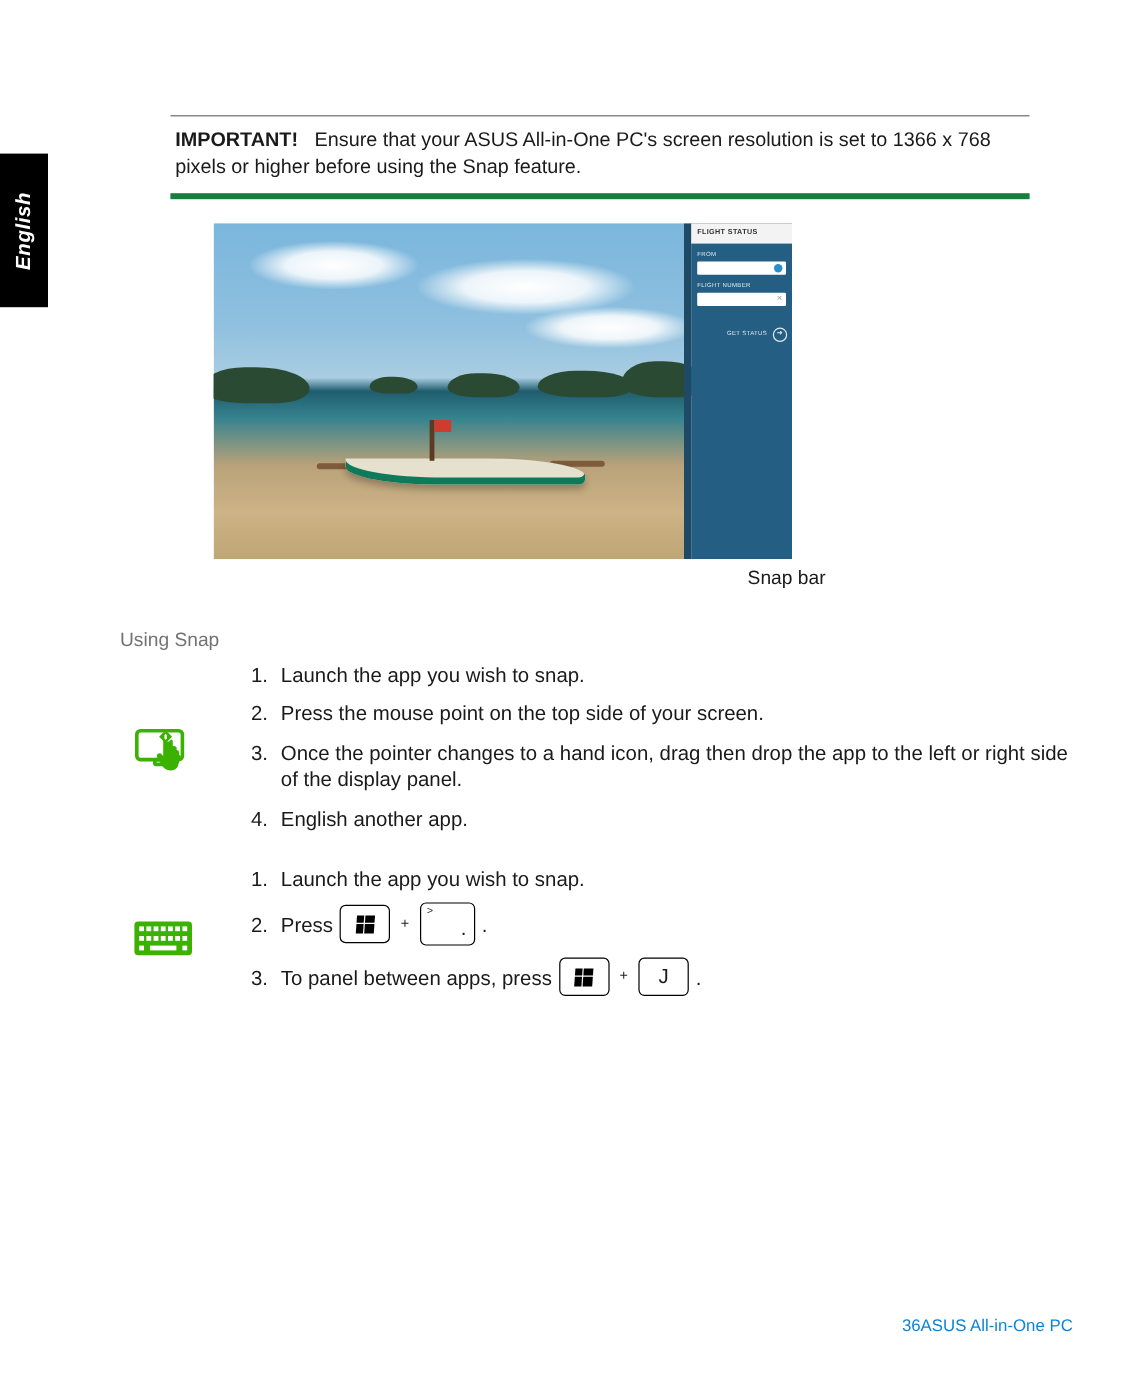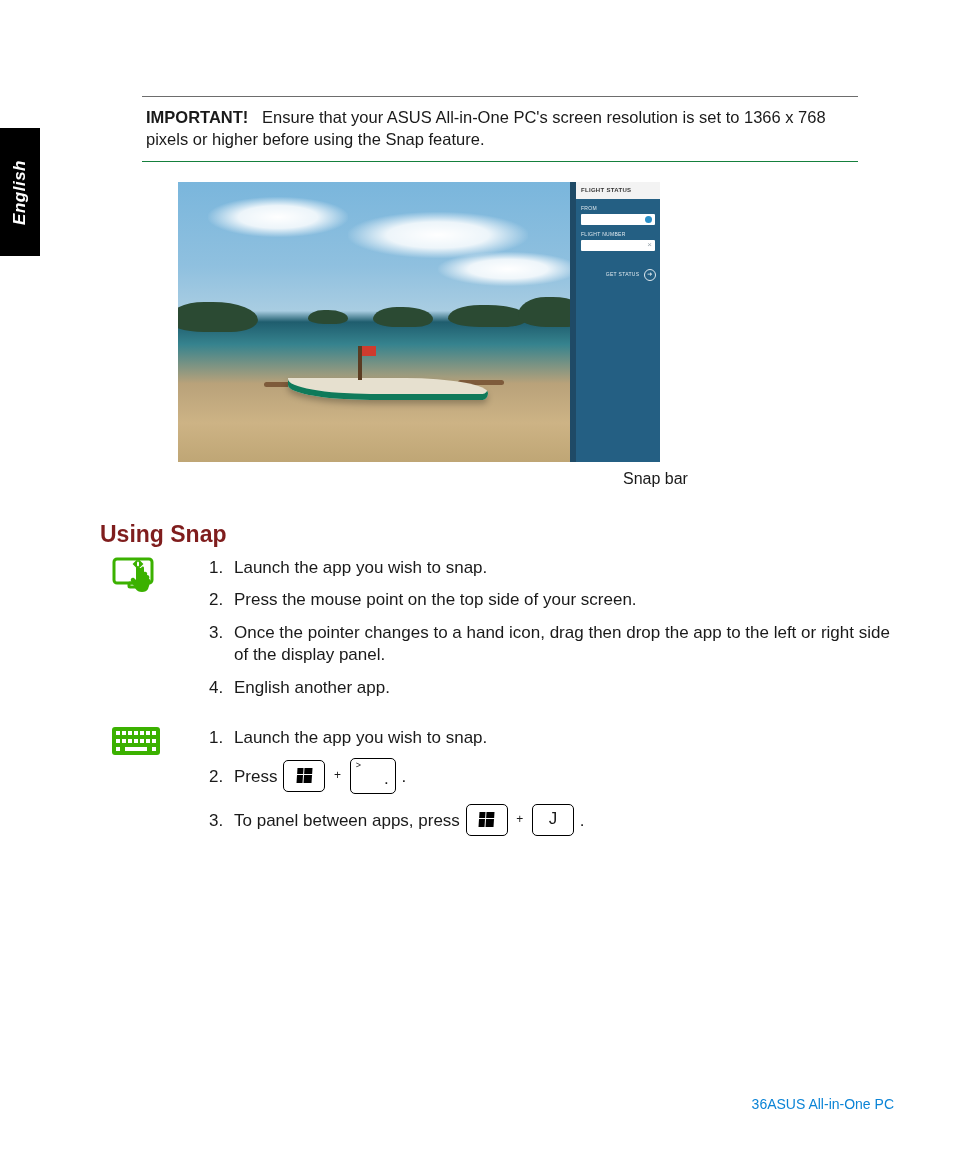--- a/index.html
+++ b/index.html
@@ -2,21 +2,21 @@
 <html><head>
 <meta charset="utf-8">
 <style>
   html,body{margin:0;padding:0;background:#fff;color:#1a1a1a;font-family:"Segoe UI","Myriad Pro","Helvetica Neue",Arial,sans-serif;font-size:17px;line-height:1.32}
   .page{position:relative;width:954px;height:1155px}
   .lang-tab{position:absolute;left:0;top:128px;width:40px;height:128px;background:#000;color:#fff;display:flex;align-items:center;justify-content:center}
   .lang-tab span{writing-mode:vertical-rl;transform:rotate(180deg);font-weight:700;font-style:italic;font-size:17px;letter-spacing:.5px}
   .content{position:absolute;left:100px;top:96px;width:800px}
   h2.sec{color:#0b84d6;font-weight:700;font-size:26px;margin:0 0 10px 0}
   .intro{margin:0 0 16px 0}
-  .note{margin:0 42px 20px 42px;border-top:1px solid #6d6d6d;border-bottom:1px solid #15803d;padding:10px 4px 10px 4px;font-size:16.5px}
+  .note{margin:0 42px 20px 42px;border-top:1px solid #6d6d6d;border-bottom:5px solid #15803d;padding:10px 4px 10px 4px;font-size:16.5px}
   .note b{font-weight:700}
   .figwrap{margin-left:78px}
   .fig{width:482px;height:280px;position:relative;overflow:hidden}
   
   .photo{position:absolute;left:0;top:0;width:392px;height:100%;background:linear-gradient(#7ab6dc 0%, #8fc0df 30%, #a9cde2 46%, #1f5d6e 50%, #36838e 58%, #b9a27a 72%, #cdb385 86%, #bfa675 100%)}
   .cloud{position:absolute;background:radial-gradient(ellipse at center,#fff 0%,rgba(255,255,255,.85) 40%,rgba(255,255,255,0) 72%)}
   .c1{left:30px;top:15px;width:140px;height:40px}
   .c2{left:170px;top:30px;width:180px;height:46px}
   .c3{left:260px;top:70px;width:140px;height:34px}
   .island{position:absolute;background:#2b4a33;border-radius:40% 50% 30% 40%/60% 60% 40% 40%}
@@ -35,23 +35,23 @@
   .snapbar{position:absolute;left:392px;top:0;width:6px;height:100%;background:#1f4a66}
   .app{position:absolute;right:0;top:0;width:84px;height:100%;background:#245f83}
   .app-hd{background:#f3f3f3;color:#333;font-size:6px;font-weight:700;padding:5px 5px;letter-spacing:.3px}
   .app-lbl{color:#dfe9ef;font-size:5px;margin:6px 5px 2px 5px;letter-spacing:.3px}
   .app-field{position:relative;background:#fff;height:11px;margin:0 5px;border-radius:1px}
   .app-field .dot{position:absolute;right:3px;top:2px;width:7px;height:7px;border-radius:50%;background:#2a8fc7}
   .app-field .x{position:absolute;right:3px;top:0;font-size:8px;color:#9aa6ad}
   .app-btn{margin:18px 4px 0 0;text-align:right;color:#dfe9ef;font-size:5px;letter-spacing:.3px}
   .app-btn .arr{display:inline-flex;width:10px;height:10px;border:1px solid #dfe9ef;border-radius:50%;align-items:center;justify-content:center;margin-left:3px;font-size:6px}
   .caption{font-size:16px;margin:6px 0 0 445px}
-  h3.sub{color:#7f1d1d;font-weight:700;font-size:23px;margin:30px 0 8px 0}
+  h3.sub{color:#737373;font-weight:400;font-size:16px;margin:30px 0 8px 0}
   .lead{margin:0 0 14px 0}
-  .block{display:flex;align-items:flex-start;margin-bottom:18px}
+  .block{display:flex;align-items:center;margin-bottom:18px}
   .iconcell{width:86px;flex:0 0 86px;padding-left:12px}
   ol.steps{margin:0;padding:0 10px 0 30px}
   ol.steps>li{padding-left:6px;margin-bottom:10px}
   ol.steps>li::marker{font-weight:400}
   .key{display:inline-flex;vertical-align:middle;min-width:32px;height:30px;border:1.5px solid #000;border-radius:5px;align-items:center;justify-content:center;padding:0 4px;margin:0 1px;position:relative;top:-2px}
   .key.period{align-items:flex-end;justify-content:flex-end;padding:2px 6px 2px 6px}
   .key.period .gt{position:absolute;top:1px;left:5px;font-size:9px}
   .plus{display:inline-block;vertical-align:middle;font-size:12px;margin:0 3px;position:relative;top:-2px}
   .winlogo{display:grid;grid-template-columns:6px 8px;grid-template-rows:6px 8px;gap:1px;transform:skewX(-4deg)}
   .winlogo div{background:#000}

